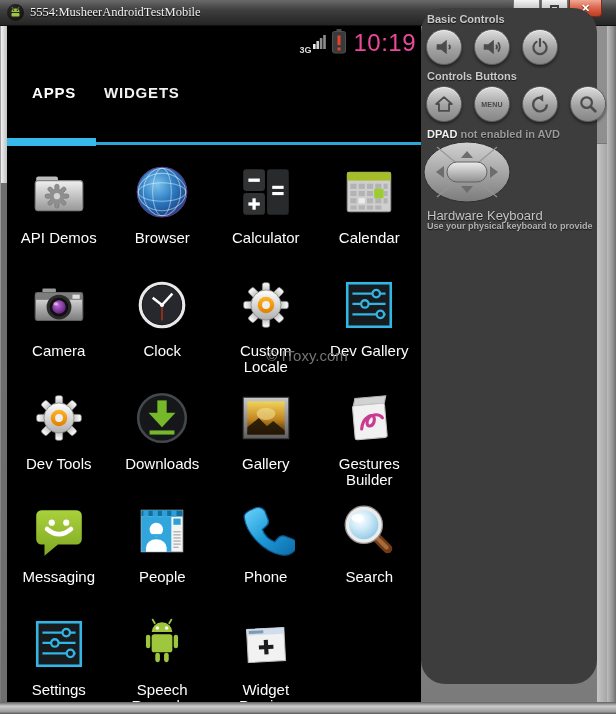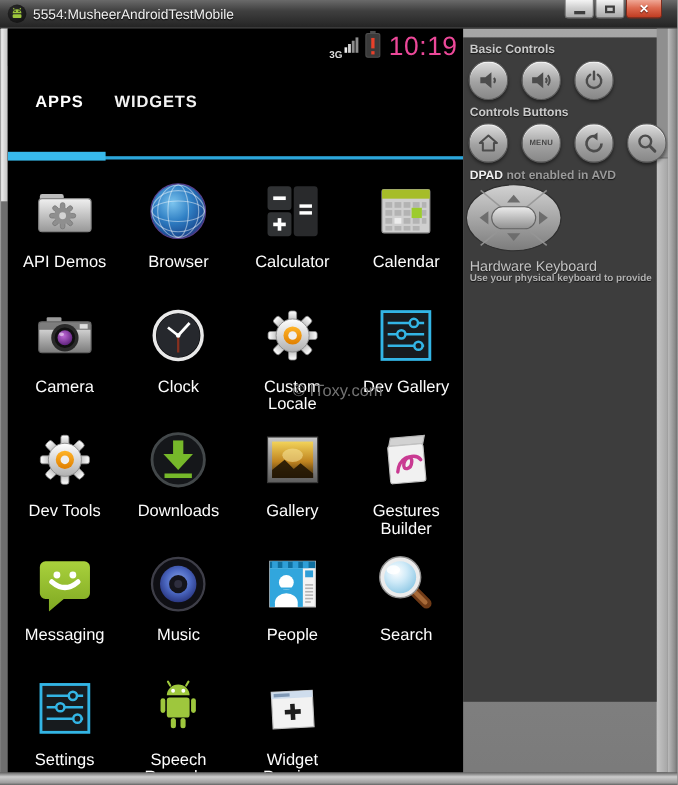--- a/index.html
+++ b/index.html
@@ -8,21 +8,21 @@
          background:linear-gradient(180deg,#a8a8a8,#8b8b8b 60%,#7a7a7a);
          outline:1px solid #4a4a4a; overflow:hidden; }
 
   
   .titlebar { position:absolute; left:0; top:0; width:616px; height:26px;
      background:linear-gradient(180deg,#6a6a6a 0%,#3f3f3f 40%,#242424 100%);
      border-bottom:1px solid #101010; display:flex; align-items:center; }
   .titlebar .applogo { width:17px; height:17px; margin:0 6px 0 7px; border-radius:50%;
      background:radial-gradient(circle at 40% 35%, #2c2c2c, #0c0c0c); position:relative; flex:none; }
   .titlebar .applogo svg { position:absolute; left:2px; top:2px; }
-  .titlebar .title { color:#f2f2f2; font-size:12.5px; text-shadow:0 1px 1px #000; }
+  .titlebar .title { color:#f2f2f2; font-size:12.5px; text-shadow:0 1px 1px #000;font-family:Liberation Serif, serif; }
   .winbtns { position:absolute; right:14px; top:0; display:flex; }
   .winbtn { width:27px; height:17px; border:1px solid #6f6f6f; border-top:none;
      border-radius:0 0 4px 4px; margin-left:1px;
      background:linear-gradient(180deg,#f4f4f4,#cfcfcf 45%,#a9a9a9);
      display:flex; align-items:center; justify-content:center; cursor:pointer; }
   .winbtn .minbar { width:10px; height:3px; background:#3e3e3e; margin-top:6px; }
   .winbtn .maxbox { width:9px; height:7px; border:2px solid #3e3e3e; background:transparent; }
   .winbtn.close { width:33px; border-color:#7e2a1a;
      background:linear-gradient(180deg,#f0a896,#dd6a50 45%,#bf3a20);
      color:#fff; font-weight:bold; font-size:11px; text-shadow:0 1px 1px #5a1005; }
@@ -60,21 +60,21 @@
   .appgrid { position:absolute; left:0; top:120px; width:100%; height:556px;
      display:grid; grid-template-columns:repeat(4,1fr); grid-auto-rows:113px; }
   .appcell { display:flex; flex-direction:column; align-items:center; padding-top:17px; cursor:pointer; }
   .appcell svg { flex:none; }
   .applabel { margin-top:5px; color:#fdfdfd; font-size:15px; line-height:16px; text-align:center; max-width:100px; }
 
   .watermark { position:absolute; left:212px; top:321px; width:176px; text-align:center;
      color:#737373; font-size:15px; }
 
   
-  .sidebar { position:absolute; left:421px; top:34px; width:176px; height:604px; background:#3d3d3d; }
+  .sidebar { position:absolute; left:421px; top:8px; width:176px; height:676px; background:#3d3d3d;border-radius:24px; }
   .seclabel { position:absolute; left:6px; font-size:11px; font-weight:bold; color:#cacaca;
      text-shadow:0 1px 1px rgba(0,0,0,.7); white-space:nowrap; }
   .btnrow { position:absolute; left:5px; display:flex; gap:12px; }
   .cbtn { width:36px; height:36px; border-radius:50%; border:1px solid #5c5c5c; cursor:pointer;
      background:linear-gradient(180deg,#dedede,#a2a2a2 55%,#878787);
      box-shadow:0 2px 3px rgba(0,0,0,.45), inset 0 1px 0 rgba(255,255,255,.65);
      display:flex; align-items:center; justify-content:center; }
   .cbtn span.menutxt { font-size:7px; font-weight:bold; color:#474747; letter-spacing:.2px; }
   .dpadlbl-strong { color:#f0f0f0; }
   .dpadlbl-dim { color:#9a9a9a; }
@@ -390,36 +390,20 @@
               </defs>
 <path d="M11,8 h34 a5,5 0 0 1 5,5 v23 a5,5 0 0 1 -5,5 H27 L14,52 V41 h-3 a5,5 0 0 1 -5,-5 V13 a5,5 0 0 1 5,-5 z" fill="url(#ms1)"></path>
 <circle cx="21" cy="20" r="3" fill="#fff"></circle>
               <circle cx="35" cy="20" r="3" fill="#fff"></circle>
 <path d="M16.5,26 Q28,36 39.5,26" stroke="#fff" stroke-width="4.5" fill="none" stroke-linecap="round"></path>
             </svg></div>
           <div class="applabel">Messaging</div>
         </div>
         <div class="appcell">
           <div><svg width="58" height="58" viewBox="0 0 56 56">
-              <defs>
-                <radialGradient id="mu1" cx="50%" cy="42%" r="62%">
-                  <stop offset="0" stop-color="#8aa4e8"></stop>
-                  <stop offset="0.55" stop-color="#4a66c0"></stop>
-                  <stop offset="1" stop-color="#253078"></stop>
-                </radialGradient>
-              </defs>
-<circle cx="28" cy="28" r="23" fill="#0f0f14" stroke="#3e3e48" stroke-width="2"></circle>
-<circle cx="28" cy="28" r="16" fill="url(#mu1)"></circle>
-<circle cx="28" cy="28" r="8" fill="#14141b"></circle>
-<circle cx="28" cy="28" r="3.5" fill="#2e2e3e"></circle>
-            </svg></div>
-          <div class="applabel">Music</div>
-        </div>
-        <div class="appcell">
-          <div><svg width="58" height="58" viewBox="0 0 56 56">
 <rect x="8" y="8" width="40" height="40" fill="#f4f4f4" stroke="#c6c6c6"></rect>
 <rect x="8" y="8" width="40" height="6" fill="#0f6f9f"></rect>
 <rect x="10" y="8" width="5" height="6" fill="#2f9fd8"></rect>
               <rect x="19" y="8" width="5" height="6" fill="#2f9fd8"></rect>
               <rect x="28" y="8" width="5" height="6" fill="#2f9fd8"></rect>
               <rect x="37" y="8" width="5" height="6" fill="#2f9fd8"></rect>
 <rect x="8" y="14" width="29" height="34" fill="#31a6dd"></rect>
 <circle cx="22.5" cy="26.5" r="6.5" fill="#fff"></circle>
 <path d="M12.5,48 v-4 a10,8 0 0 1 20,0 v4 z" fill="#fff"></path>
 <rect x="16.5" y="31" width="12" height="1.8" fill="#31a6dd"></rect>
@@ -427,20 +411,33 @@
 <g fill="#b5b5b5">
                 <rect x="39" y="28" width="7" height="1.4"></rect>
                 <rect x="39" y="31" width="7" height="1.4"></rect>
                 <rect x="39" y="34" width="7" height="1.4"></rect>
                 <rect x="39" y="37" width="7" height="1.4"></rect>
                 <rect x="39" y="40" width="7" height="1.4"></rect>
                 <rect x="39" y="43" width="5" height="1.4"></rect>
               </g>
             </svg></div>
           <div class="applabel">People</div>
+        </div>
+        <div class="appcell">
+          <div><svg width="58" height="58" viewBox="0 0 56 56">
+              <defs>
+                <linearGradient id="ph1" x1="0" y1="0" x2="1" y2="1">
+                  <stop offset="0" stop-color="#6cd4fa"></stop>
+                  <stop offset="0.5" stop-color="#1e9ad8"></stop>
+                  <stop offset="1" stop-color="#0d6aa8"></stop>
+                </linearGradient>
+              </defs>
+<path d="M15,7 c5,-3 10,-2 12,2 l3,8 c1,3 0,5 -2.5,7 l-3,2.5 c2,5.5 6.5,10 12,12 l2.5,-3 c2,-2.5 4,-3.5 7,-2.5 l8,3 c4,2 5,7 2,10.5 c-3,3.5 -8,5.5 -13,4.5 C 27,49 9,31 7,15 c-0.5,-3.5 4,-6.5 8,-8 z" fill="url(#ph1)" stroke="#0b5a8f" stroke-width="1.2"></path>
+            </svg></div>
+          <div class="applabel">Phone</div>
         </div>
         <div class="appcell">
           <div><svg width="58" height="58" viewBox="0 0 56 56">
               <defs>
                 <radialGradient id="se1" cx="40%" cy="35%" r="72%">
                   <stop offset="0" stop-color="#ffffff"></stop>
                   <stop offset="0.4" stop-color="#cfeaf8"></stop>
                   <stop offset="1" stop-color="#7fc0e0"></stop>
                 </radialGradient>
               </defs>

